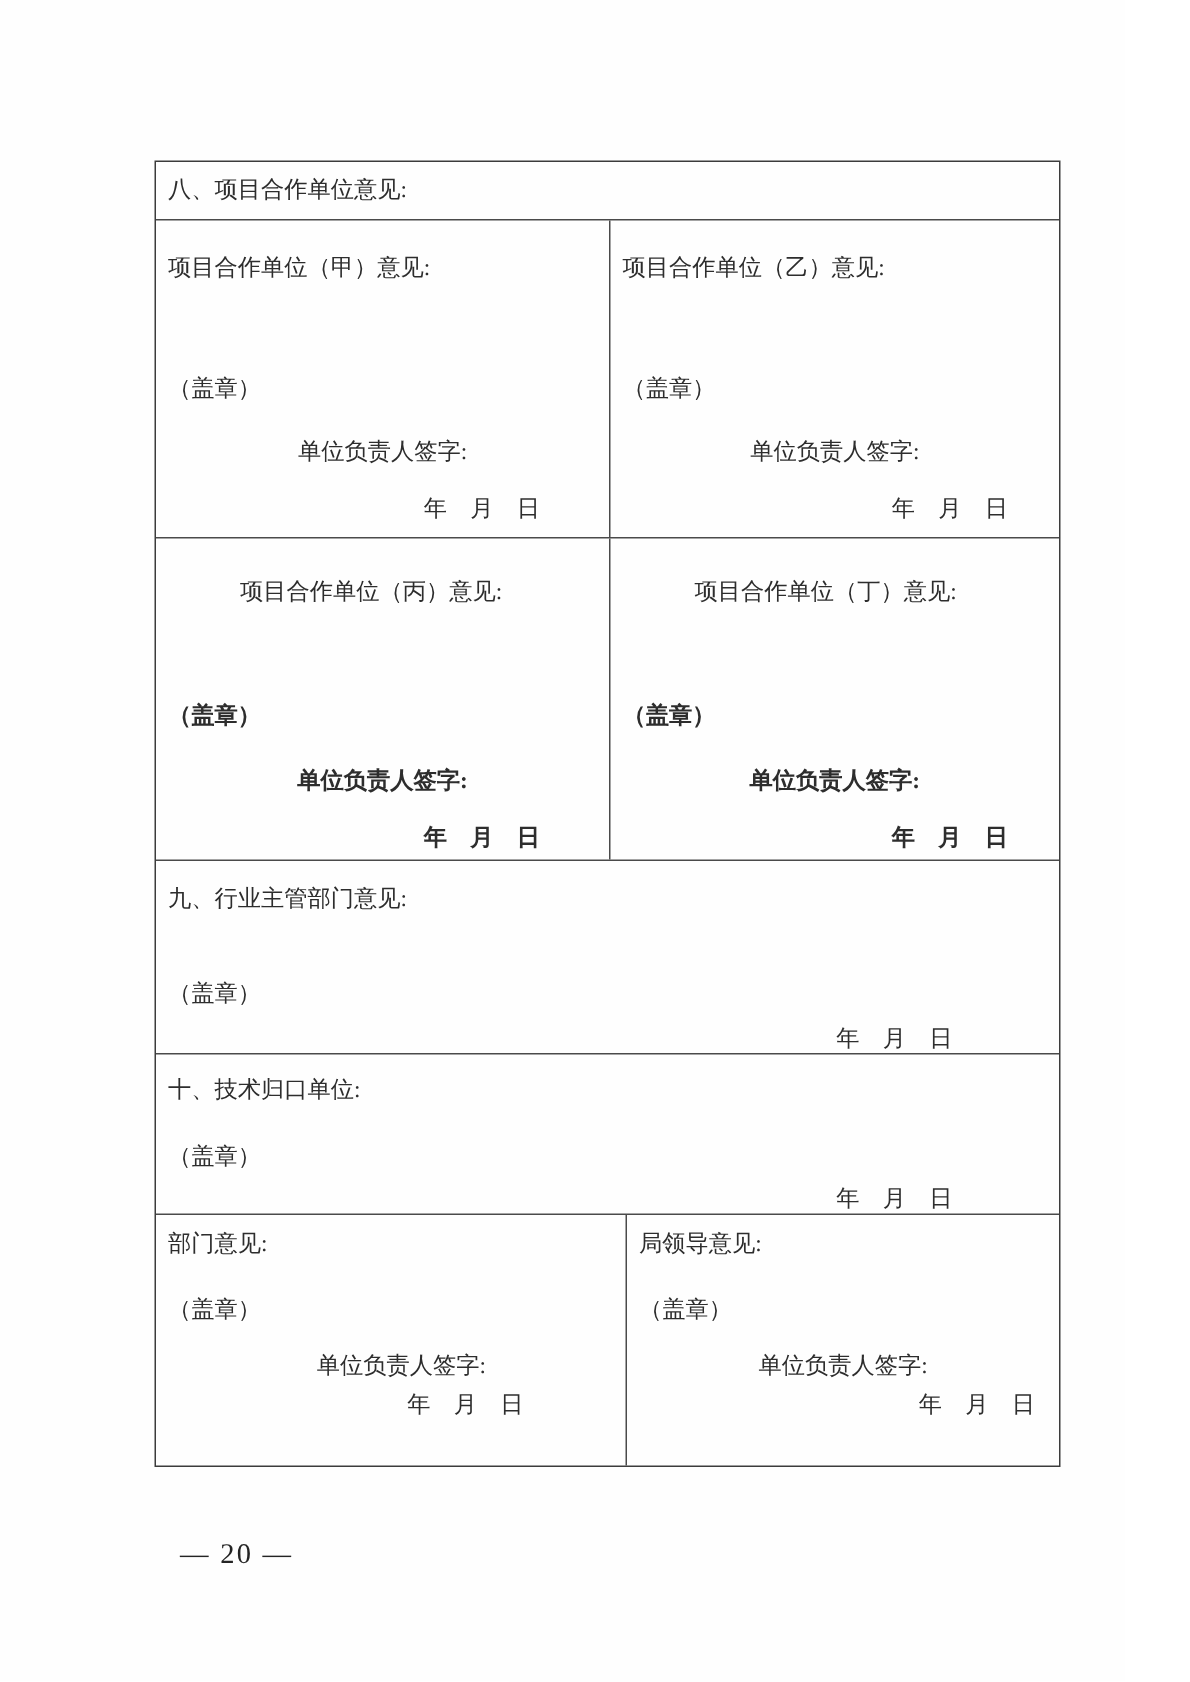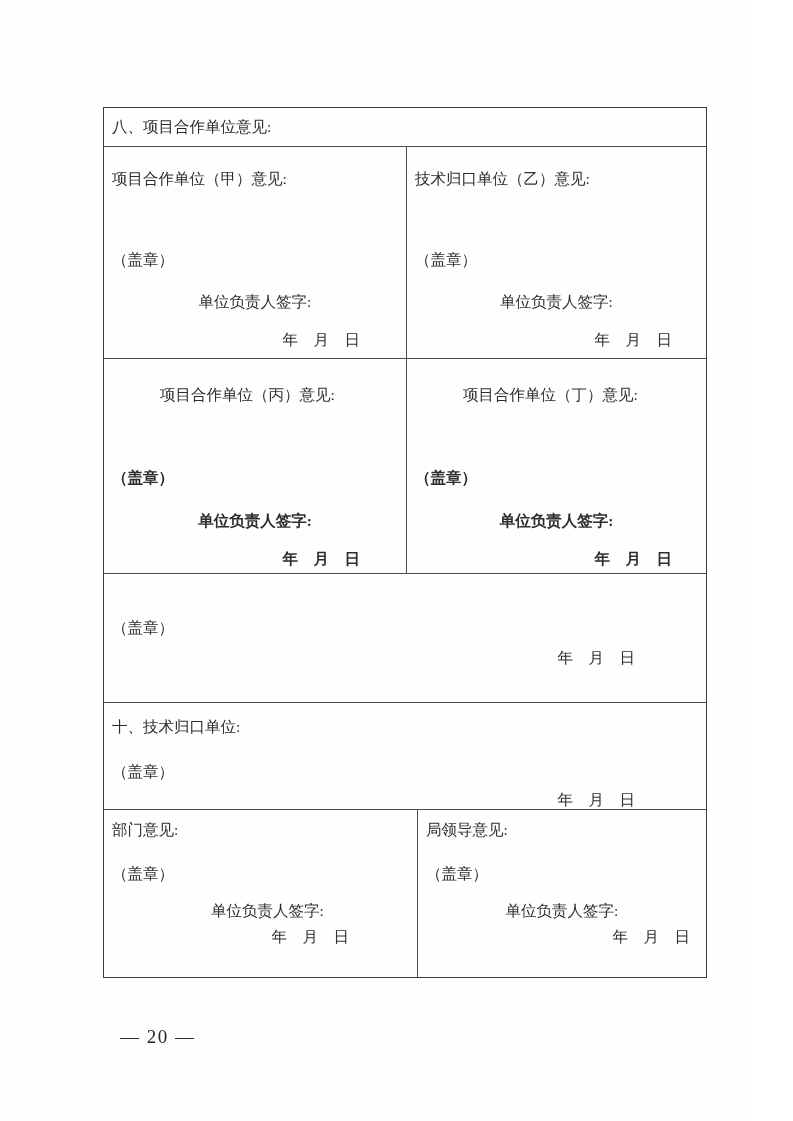--- a/index.html
+++ b/index.html
@@ -93,21 +93,21 @@
     </div>
 
     <div class="t-row row-split row-partners row-partners-1">
       <div class="cell cell-left">
         <div class="cell-title">项目合作单位（甲）意见:</div>
         <div class="stamp-line">（盖章）</div>
         <div class="sign-line">单位负责人签字:</div>
         <div class="date-line">年　月　日</div>
       </div>
       <div class="cell cell-right">
-        <div class="cell-title">技术归口单位（乙）意见:</div>
+        <div class="cell-title">项目合作单位（乙）意见:</div>
         <div class="stamp-line">（盖章）</div>
         <div class="sign-line">单位负责人签字:</div>
         <div class="date-line">年　月　日</div>
       </div>
     </div>
 
     <div class="t-row row-split row-partners row-partners-2">
       <div class="cell cell-left">
         <div class="cell-title">项目合作单位（丙）意见:</div>
         <div class="stamp-line">（盖章）</div>
@@ -117,20 +117,21 @@
       <div class="cell cell-right">
         <div class="cell-title">项目合作单位（丁）意见:</div>
         <div class="stamp-line">（盖章）</div>
         <div class="sign-line">单位负责人签字:</div>
         <div class="date-line">年　月　日</div>
       </div>
     </div>
 
     <div class="t-row row-sec9">
       <div class="cell" style="height:100%;">
+        <div class="cell-title">九、行业主管部门意见:</div>
         <div class="stamp-line">（盖章）</div>
         <div class="date-line">年　月　日</div>
       </div>
     </div>
 
     <div class="t-row row-sec10">
       <div class="cell" style="height:100%;">
         <div class="cell-title">十、技术归口单位:</div>
         <div class="stamp-line">（盖章）</div>
         <div class="date-line">年　月　日</div>

